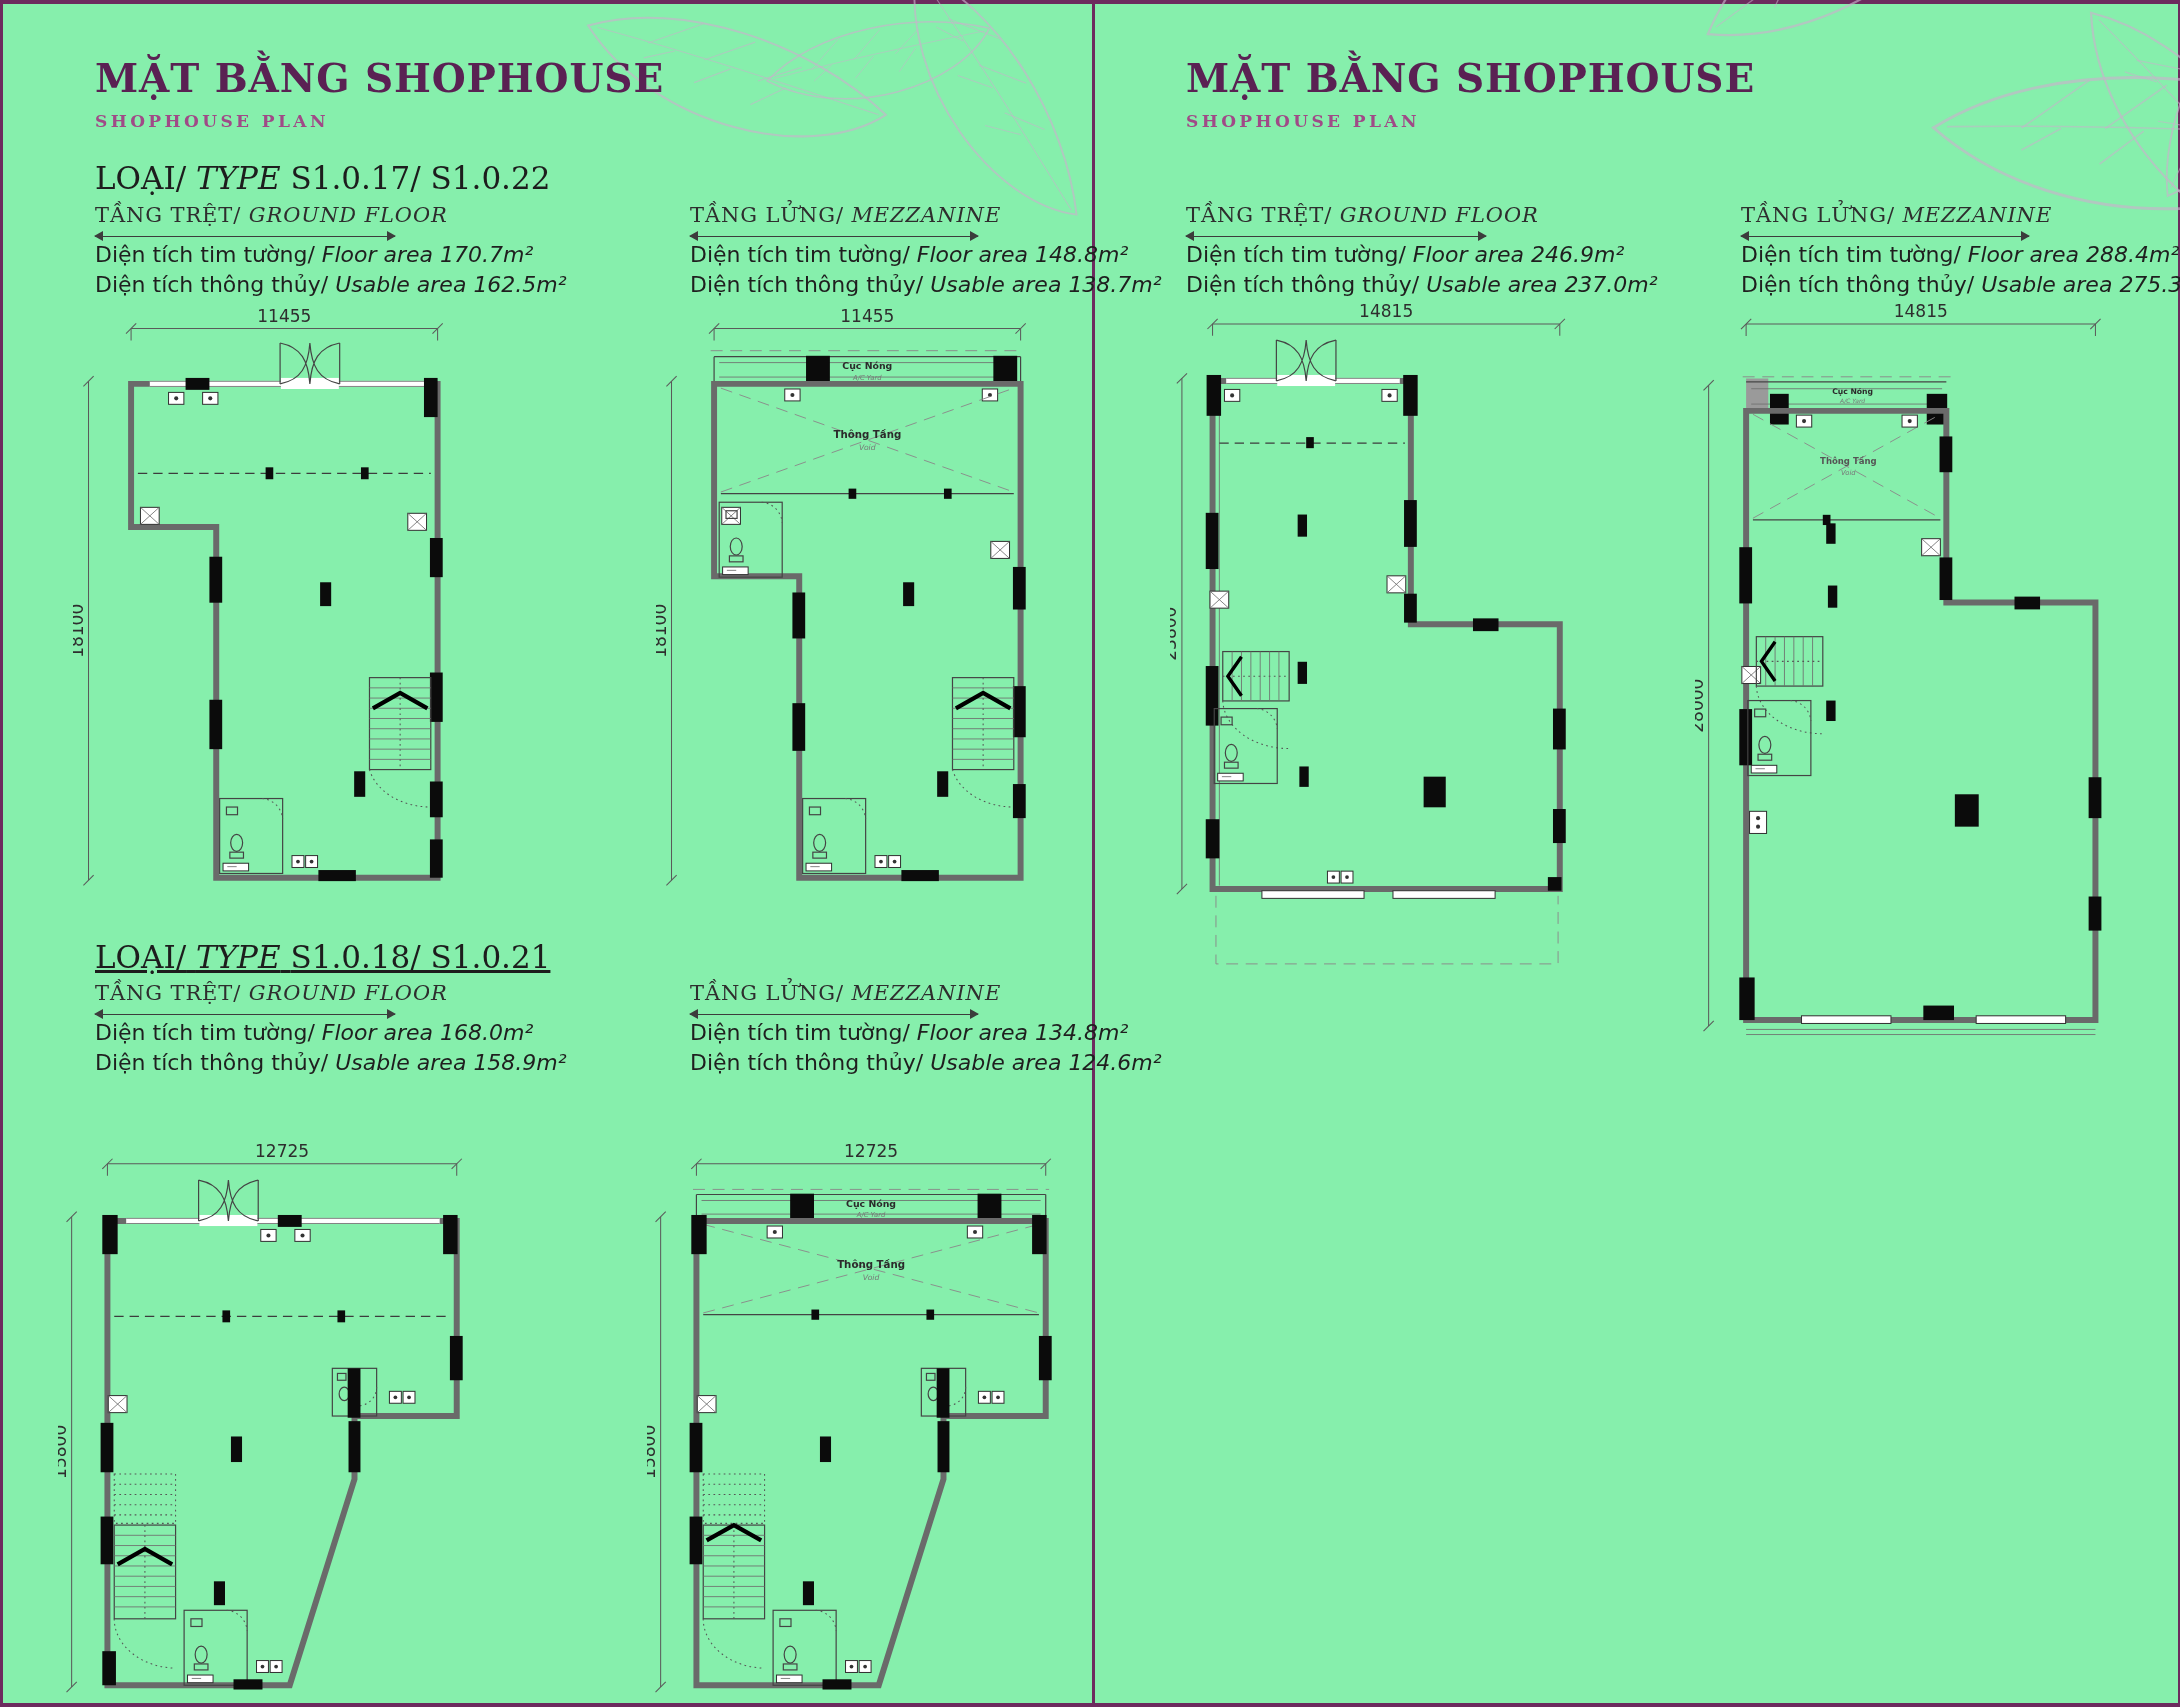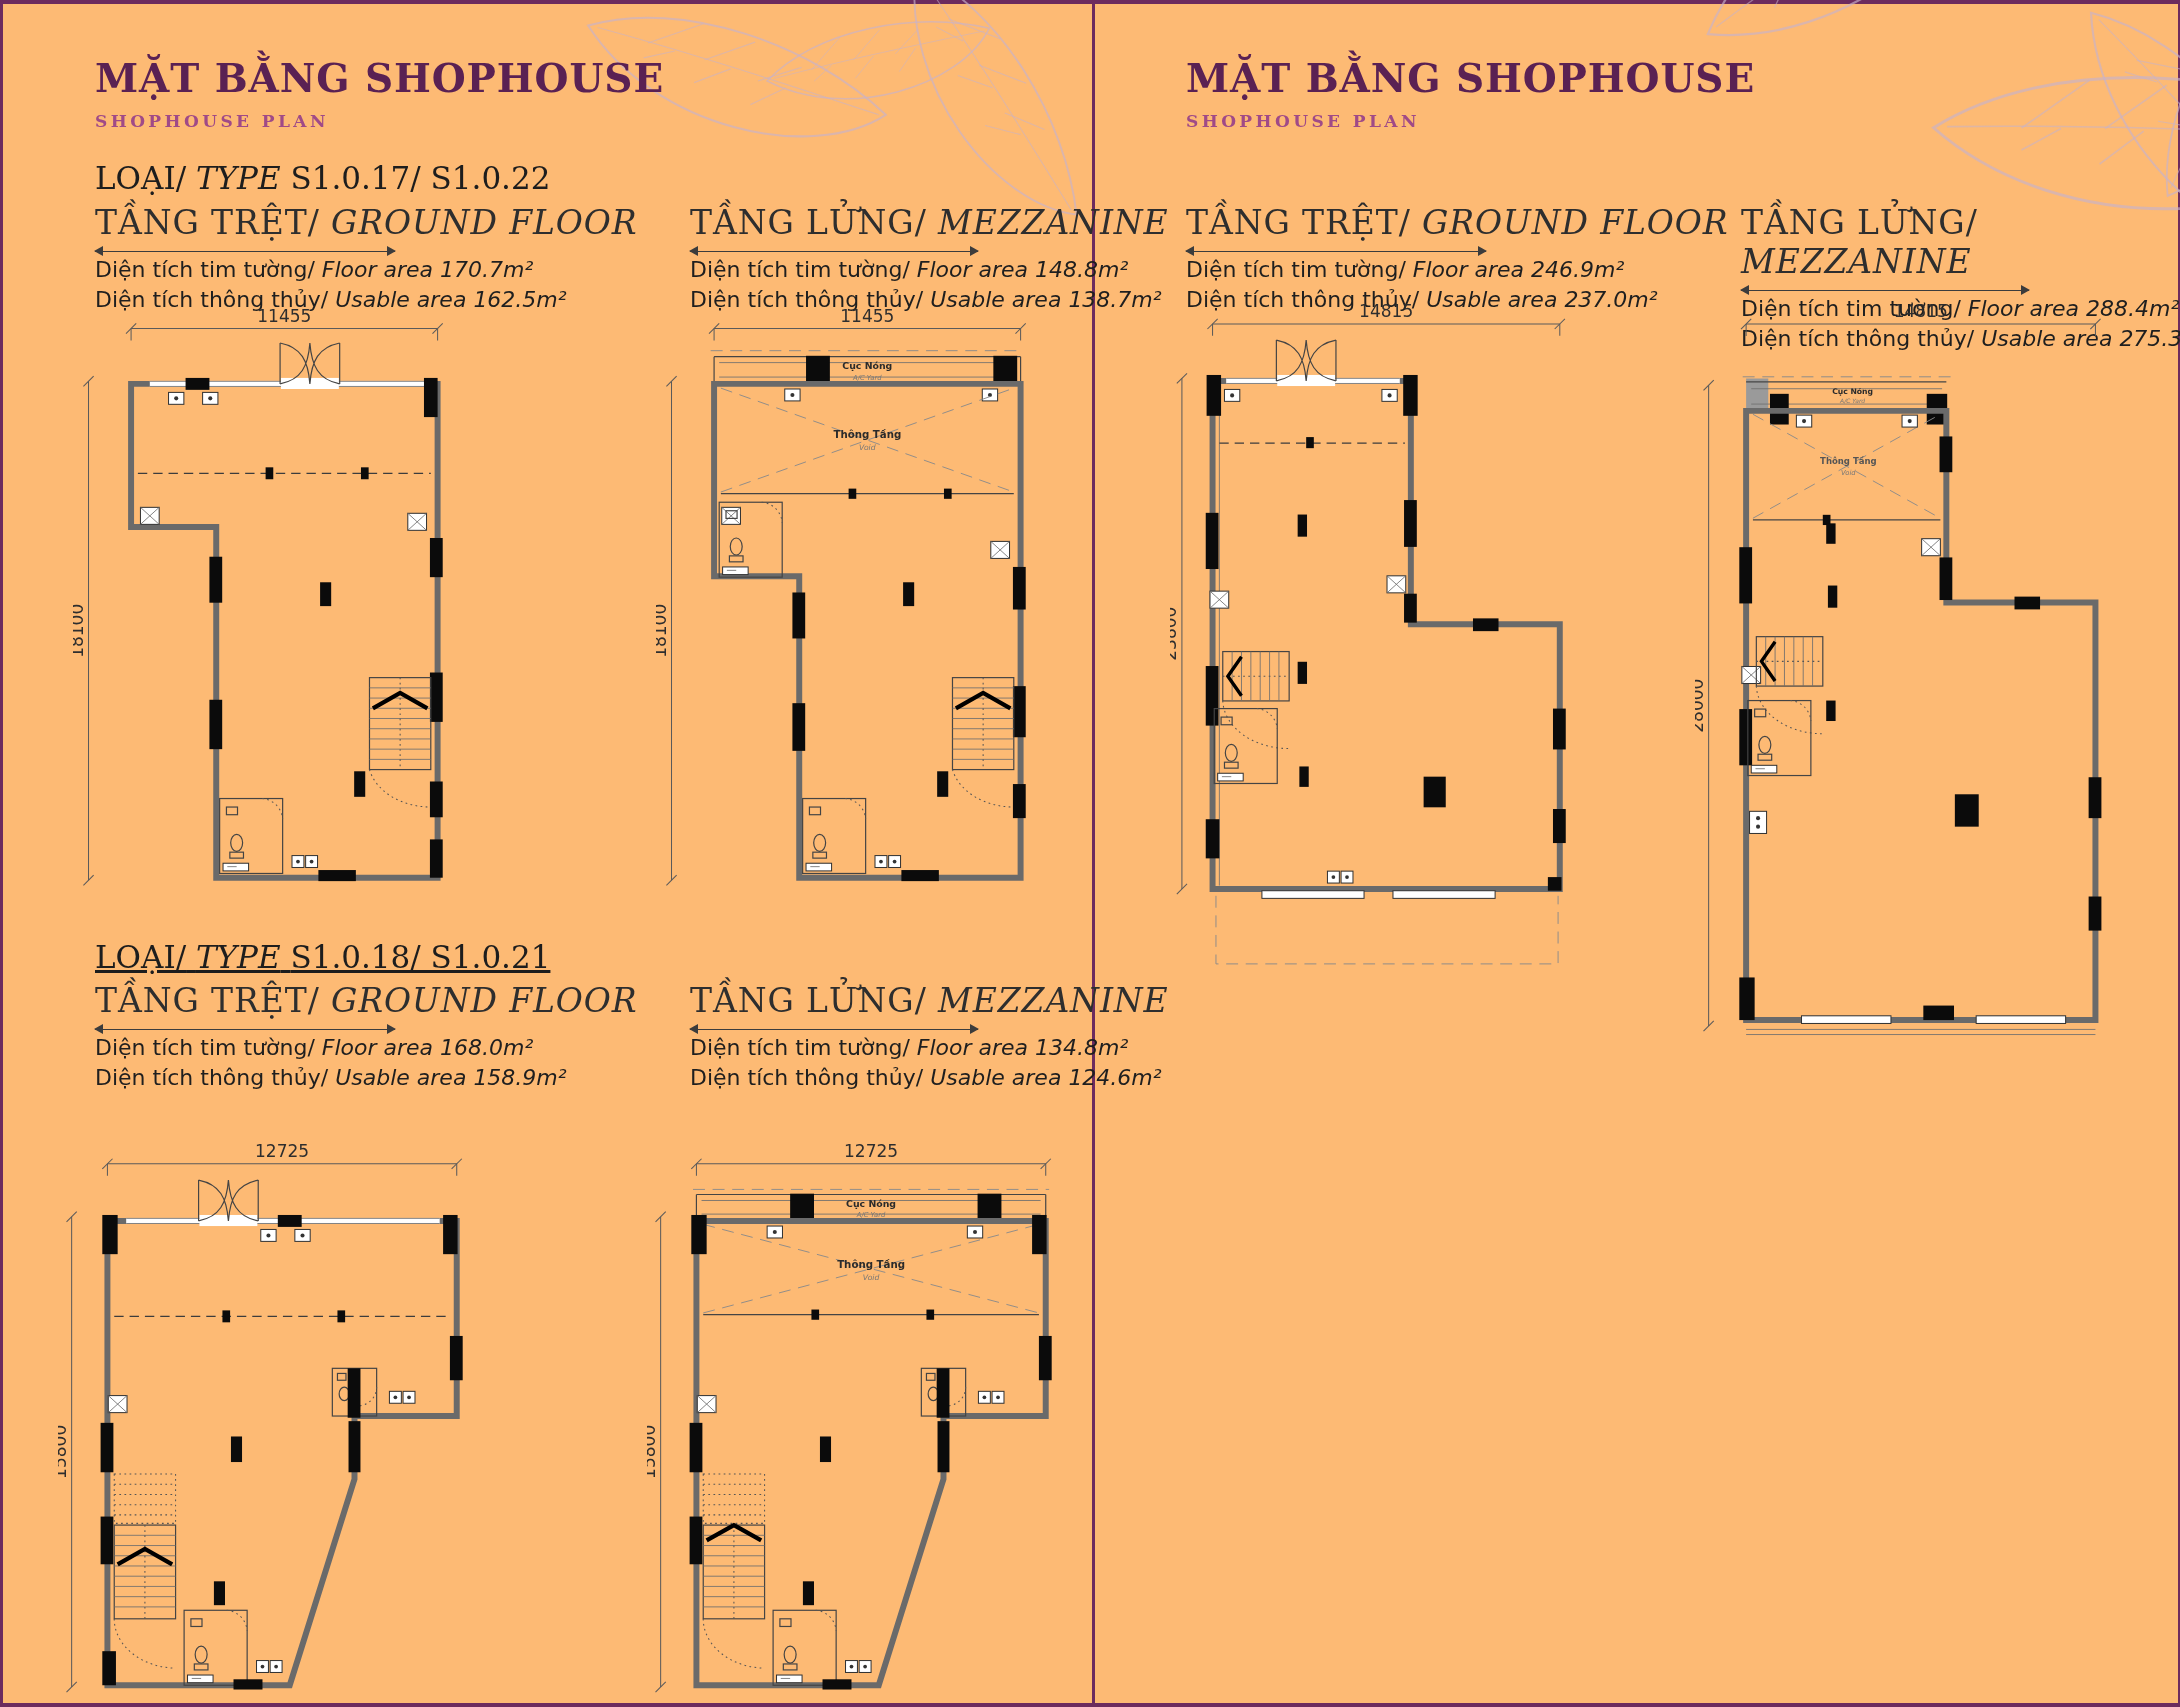--- a/index.html
+++ b/index.html
@@ -1,26 +1,26 @@
 <!DOCTYPE html>
 <html style="font-size:13.6px"><head>
 <meta charset="utf-8">
 <style>
   html,body{margin:0;padding:0;background:#fff;}
-  #page{position:relative;width:2181px;height:1707px;background:#fdba74;overflow:hidden;
+  #page{position:relative;width:2181px;height:1707px;background:#86efac;overflow:hidden;
         font-family:"DejaVu Sans","Liberation Sans",sans-serif;}
   .frame{position:absolute;background:#6d2b5e;}
   .abs{position:absolute;}
   .title{font-family:"DejaVu Serif","Liberation Serif",serif;font-weight:bold;
          font-size:39px;color:#5a2153;letter-spacing:0.9px;}
   .subtitle{font-family:"DejaVu Serif","Liberation Serif",serif;font-size:17px;
             color:#a04a87;letter-spacing:3.4px;font-weight:bold;}
   .typeline{font-family:"DejaVu Serif","Liberation Serif",serif;font-size:31px;color:#1d1d1d;}
   .typeline .it{font-style:italic;}
-  .floorhdr{font-family:"DejaVu Serif","Liberation Serif",serif;font-size:33px;color:#2e2e2e;letter-spacing:0.9px;}
+  .floorhdr{font-family:"DejaVu Serif","Liberation Serif",serif;font-size:21px;color:#2e2e2e;letter-spacing:0.9px;}
   .floorhdr .it{font-style:italic;}
   .arrow-line{position:relative;height:1.7px;background:#3c3c3c;width:300px;margin-top:8.5px;}
   .arrow-line::before,.arrow-line::after{content:"";position:absolute;top:-4.3px;width:0;height:0;
       border-top:5.1px solid transparent;border-bottom:5.1px solid transparent;}
   .arrow-line::before{left:-0.9px;border-right:9.4px solid #3c3c3c;}
   .arrow-line::after{right:-0.9px;border-left:9.4px solid #3c3c3c;}
   .area-line{font-size:22px;color:#1f1f1f;margin-top:5px;white-space:nowrap;}
   .area-line .it{font-style:italic;}
   .area-line .val{font-style:italic;}
   

